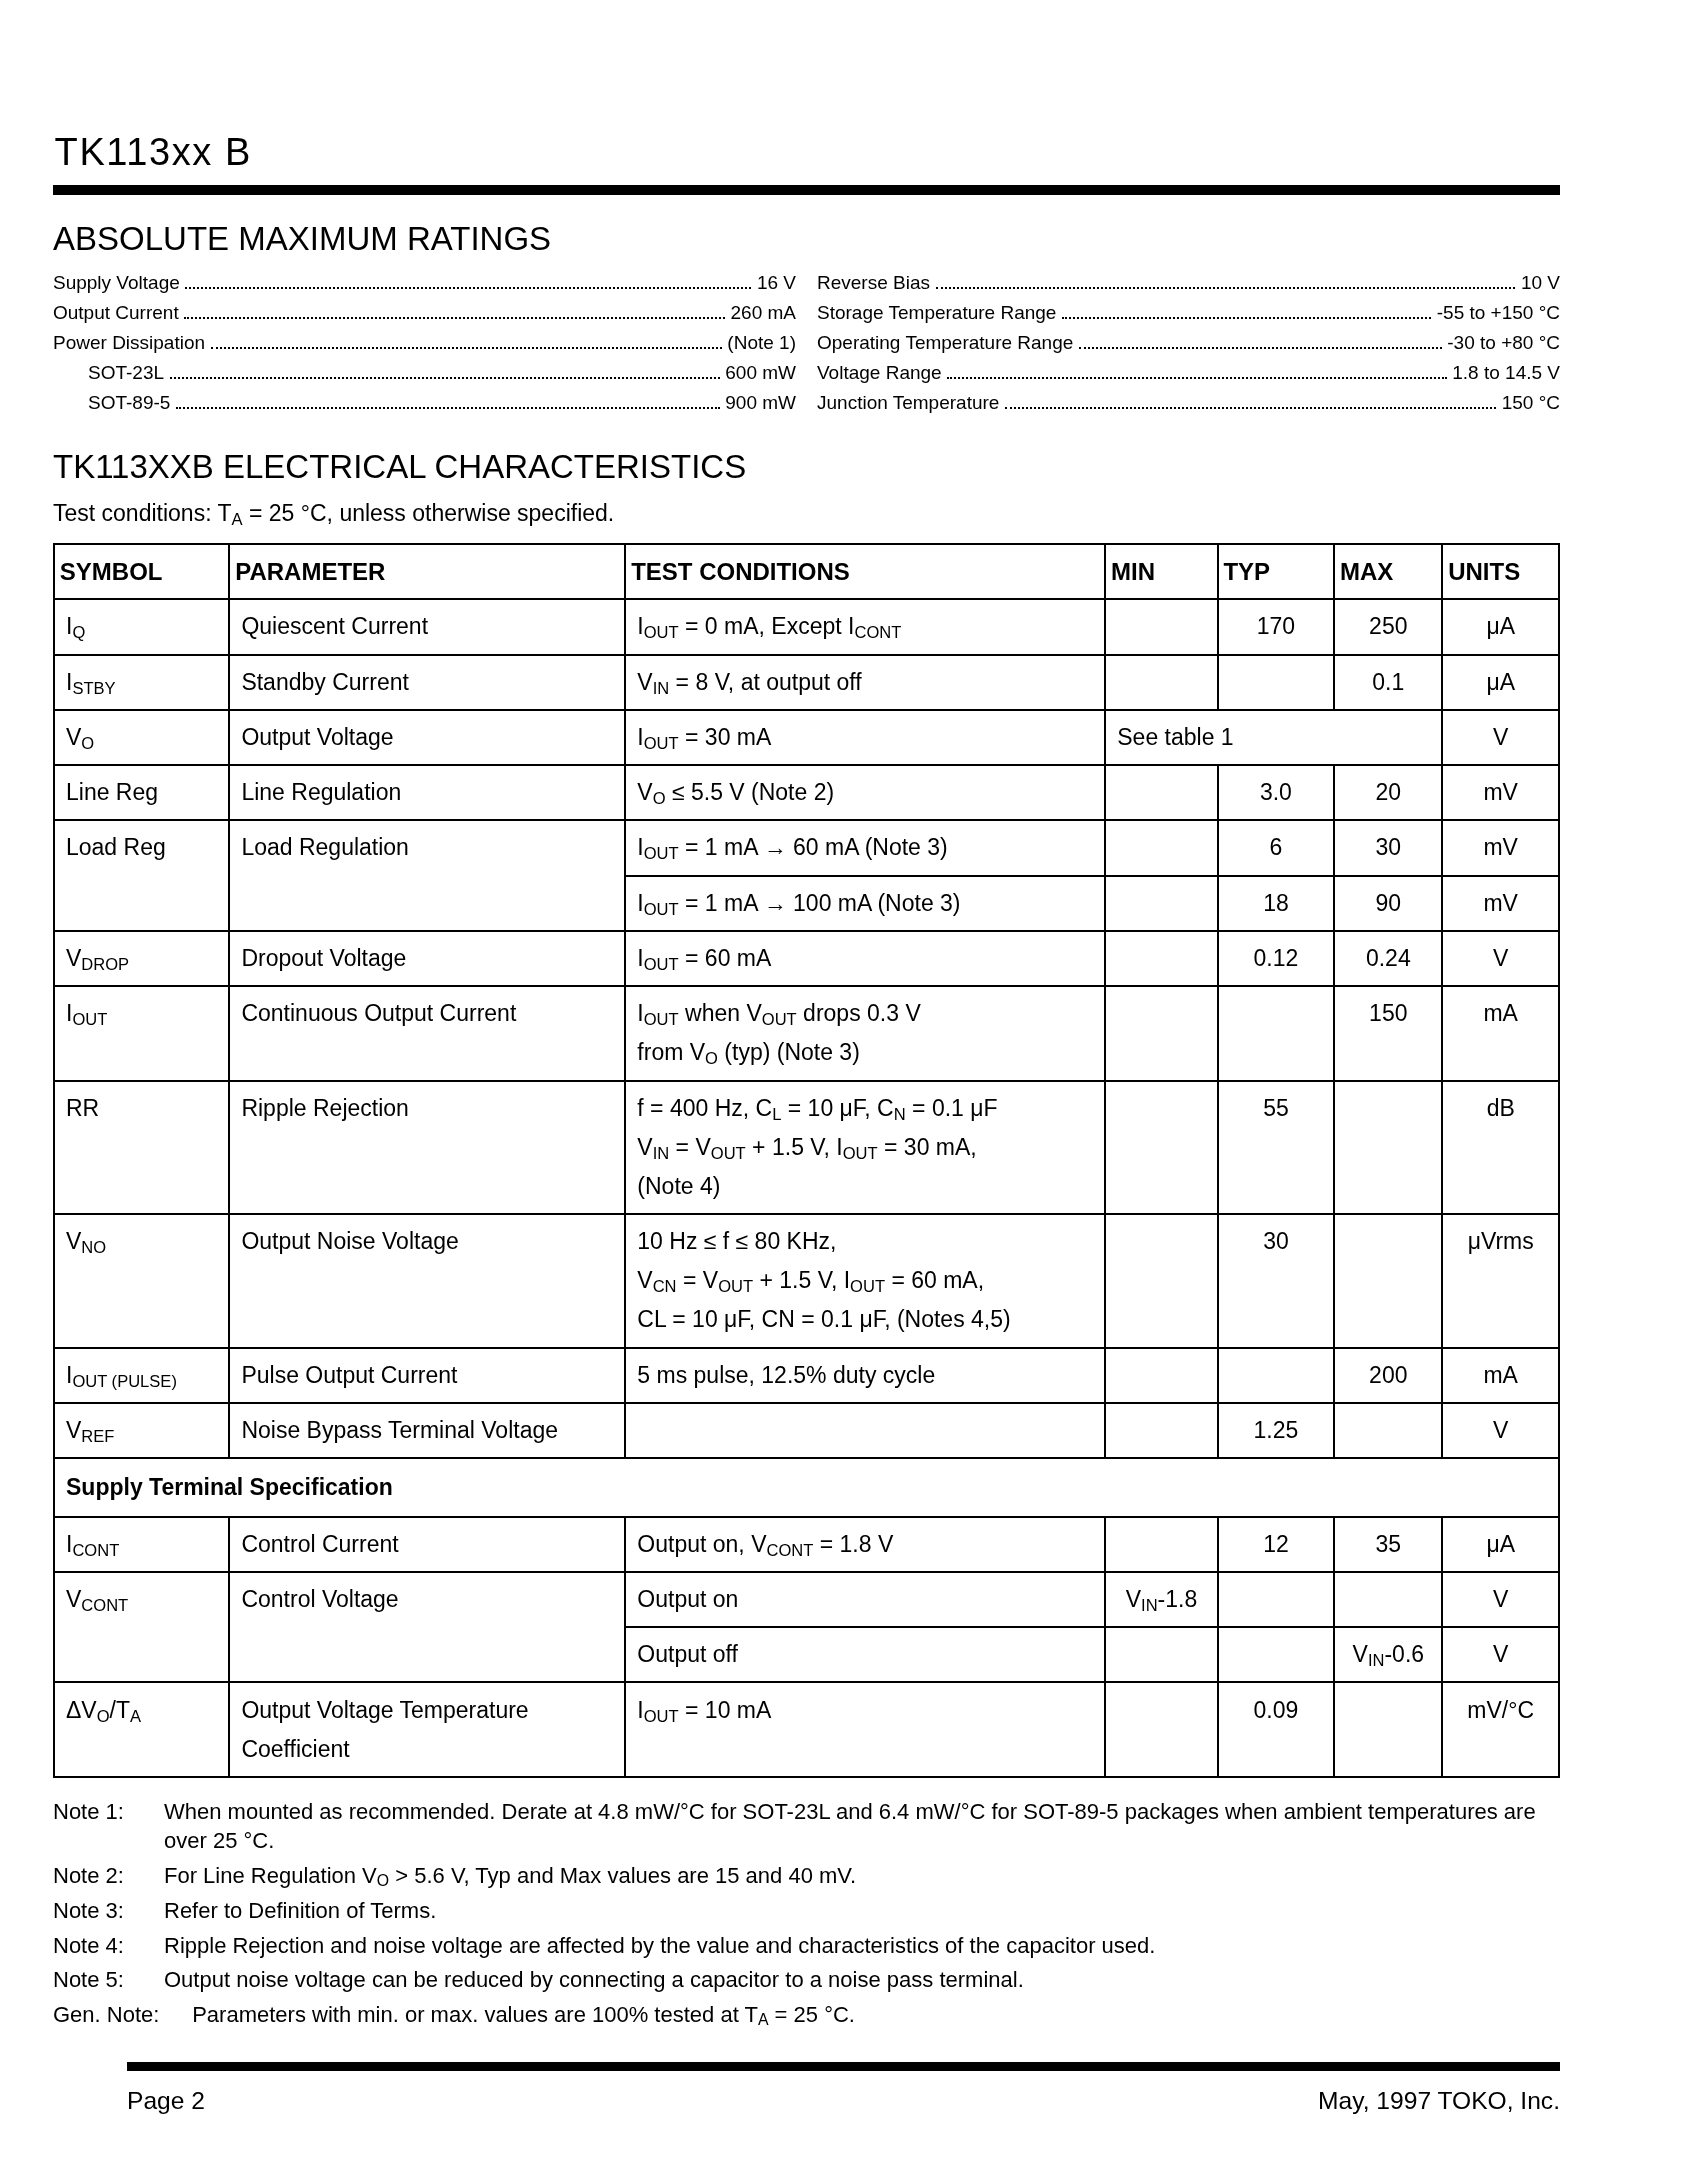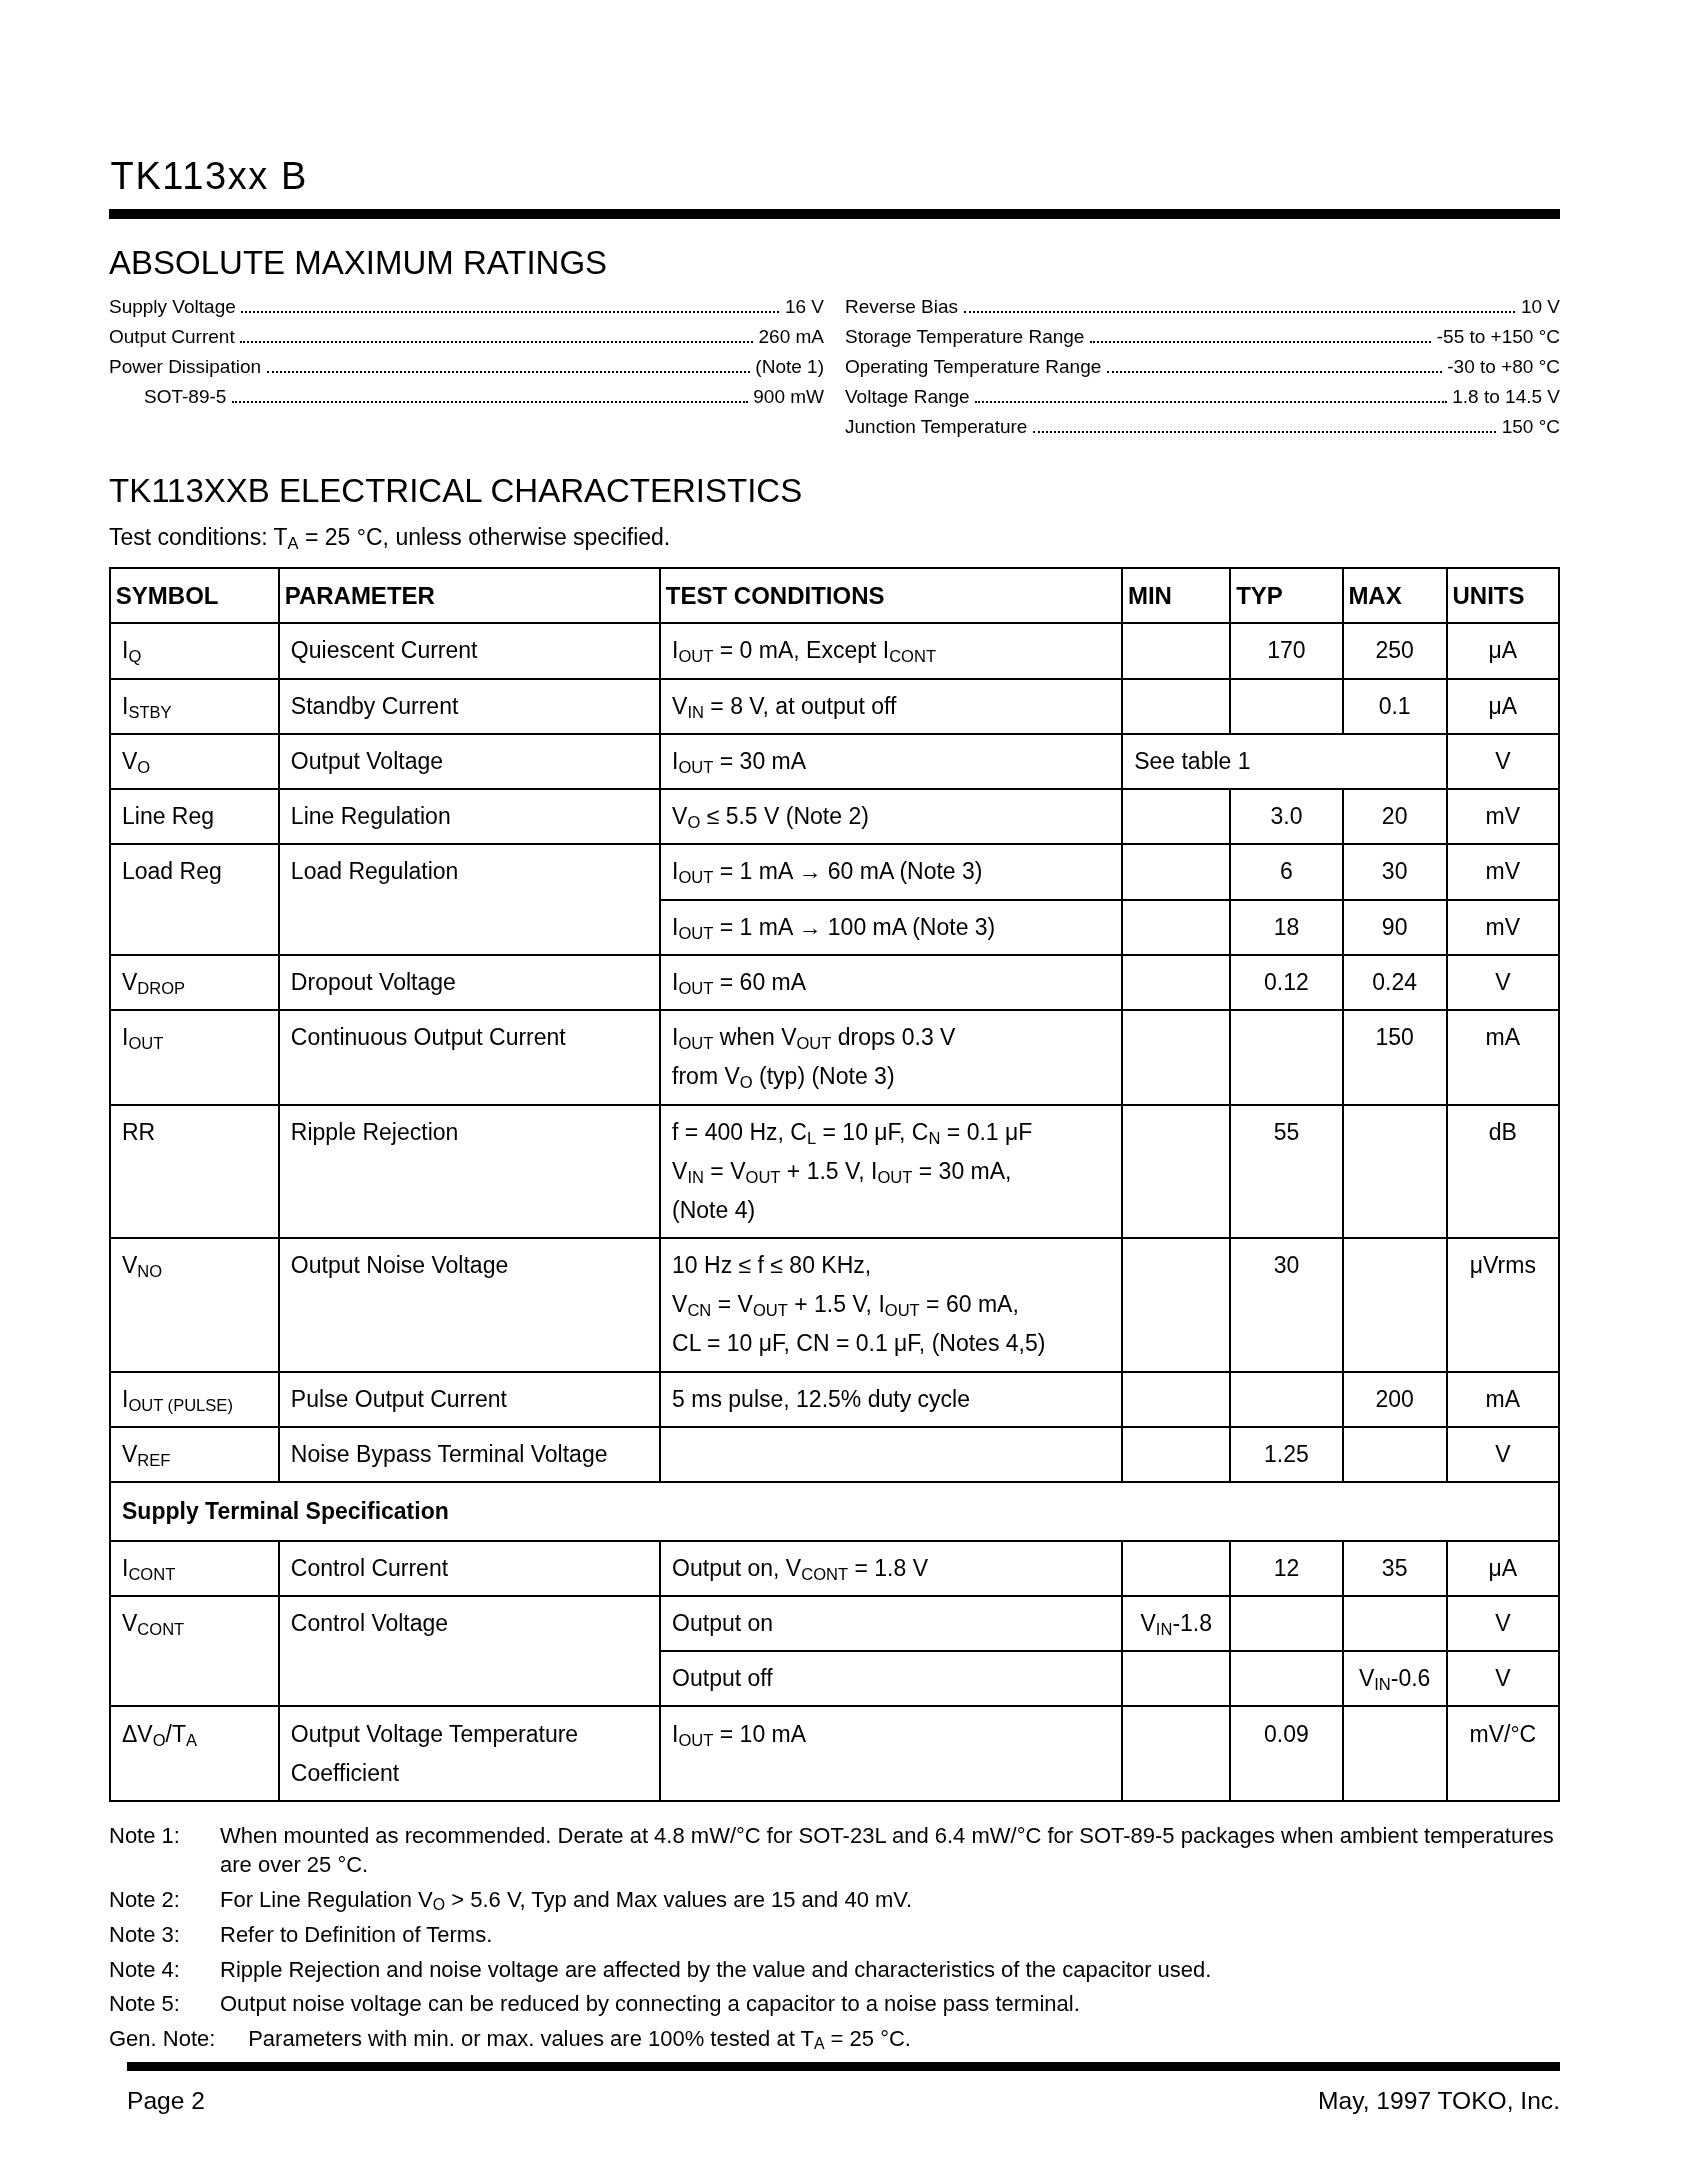--- a/index.html
+++ b/index.html
@@ -1,21 +1,21 @@
 <!DOCTYPE html>
 <html style="font-size:12.7px"><head>
 <meta charset="utf-8">
 <style>
   * { box-sizing: border-box; }
   html, body { margin: 0; padding: 0; background: #ffffff; }
   body {
     width: 1687px; height: 2183px; position: relative;
     font-family: "Liberation Sans", sans-serif; color: #000;
   }
-  .page { padding: 131px 127px 0 109px; margin-top: 24px; }
+  .page { padding: 131px 127px 0 53px; }
 
   .doc-title { font-size: 38px; font-weight: normal; letter-spacing: 1.6px; margin: 0 0 11px 1.6px; }
   .rule { height: 9.5px; background: #000; }
 
   .section-title { font-size: 33px; font-weight: normal; margin: 25.4px 0 14.3px 0; }
 
   .amr-columns { display: flex; gap: 21px; font-size: 19px; }
   .amr-col { flex: 1; min-width: 0; }
   .amr-line { display: flex; align-items: flex-end; margin-bottom: 8px; }
   .amr-line.indent { padding-left: 35px; }
@@ -61,20 +61,25 @@
       </div>
       <div class="amr-line">
         <span class="amr-label">Output Current</span>
         <span class="leader"></span>
         <span class="amr-value">260 mA</span>
       </div>
       <div class="amr-line">
         <span class="amr-label">Power Dissipation</span>
         <span class="leader"></span>
         <span class="amr-value">(Note 1)</span>
+      </div>
+      <div class="amr-line indent">
+        <span class="amr-label">SOT-23L</span>
+        <span class="leader"></span>
+        <span class="amr-value">600 mW</span>
       </div>
       <div class="amr-line indent">
         <span class="amr-label">SOT-89-5</span>
         <span class="leader"></span>
         <span class="amr-value">900 mW</span>
       </div>
     </div>
     <div class="amr-col">
       <div class="amr-line">
         <span class="amr-label">Reverse Bias</span>

